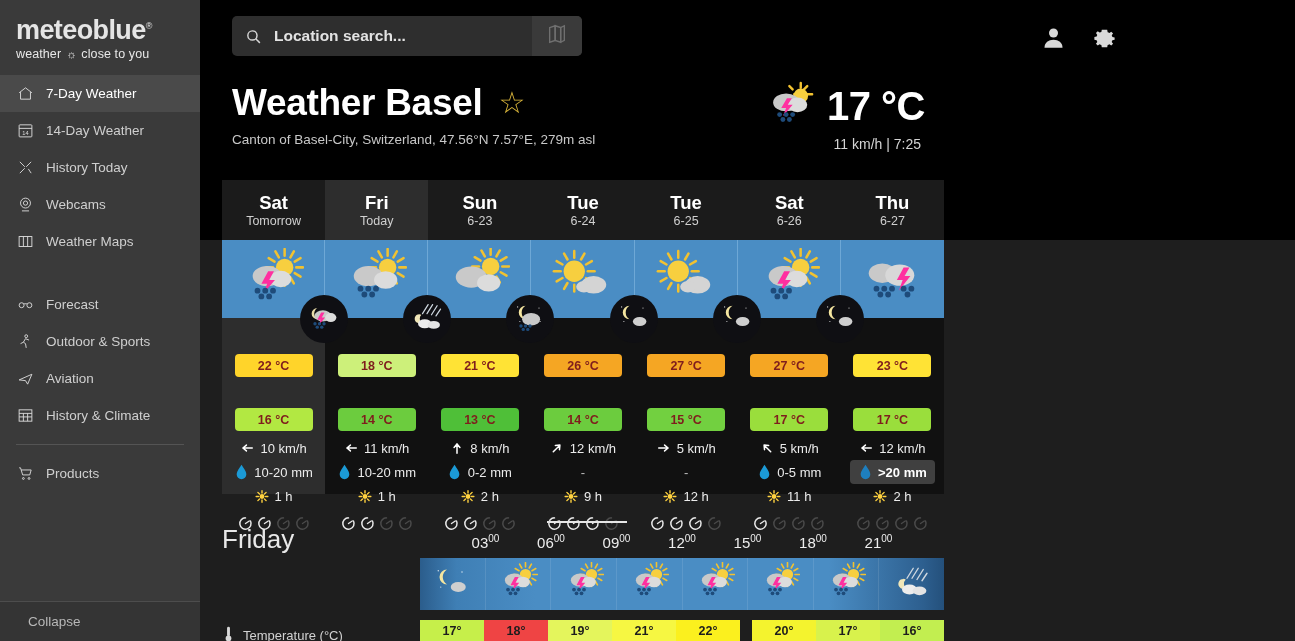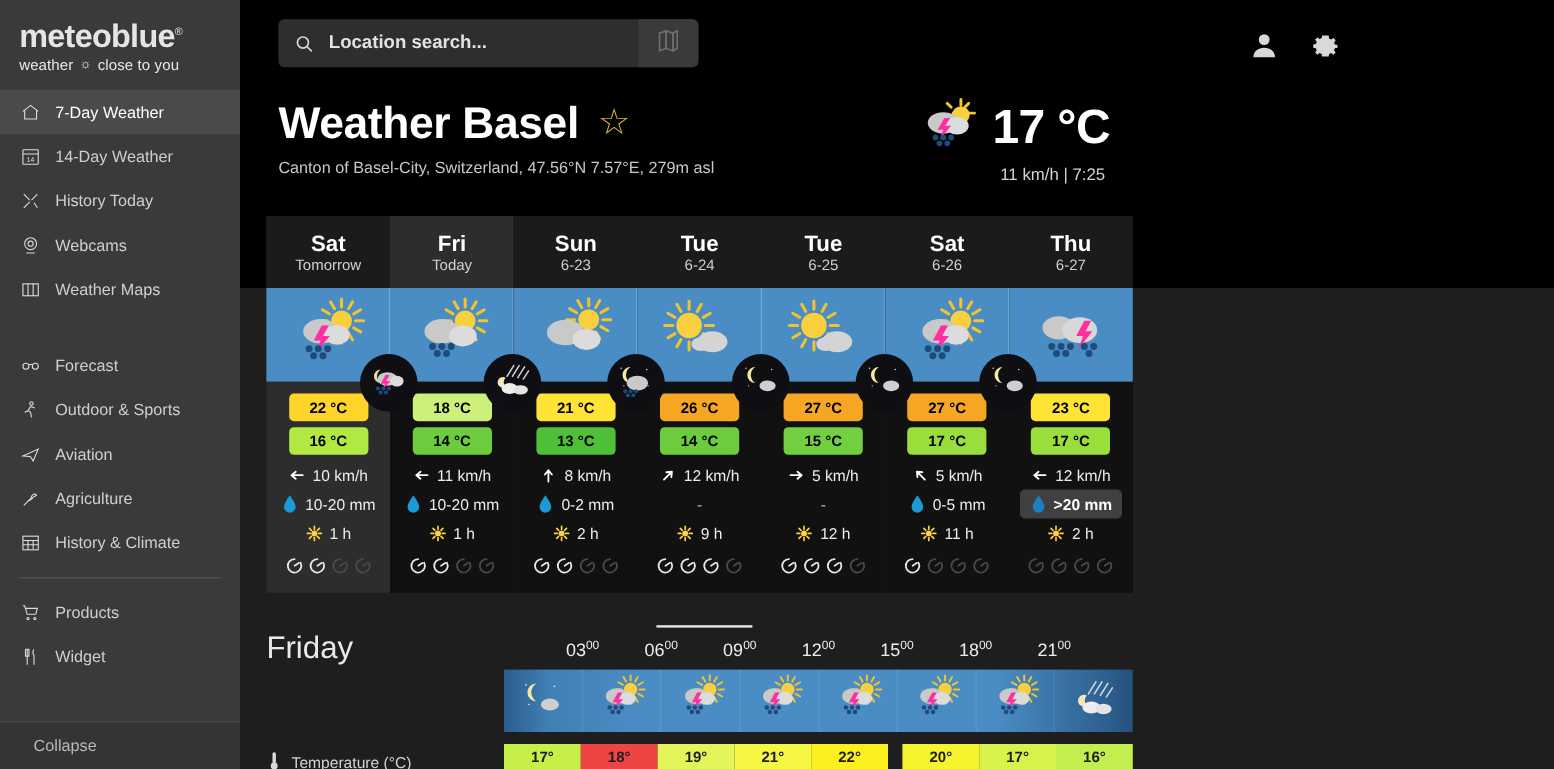--- a/index.html
+++ b/index.html
@@ -121,23 +121,23 @@
   .sky .wicon { font-size:0; }
 
   .night-bubble {
     position:absolute; right:-24px; top:55px; width:48px; height:48px;
     border-radius:50%; background:#0f0f13; z-index:5;
     display:flex; align-items:center; justify-content:center;
   }
 
   .col-body { padding-top:10px; display:flex; flex-direction:column; align-items:center; }
   .badge {
-    width:66px; height:23px; border-radius:4px; display:flex;
+    width:78px; height:23px; border-radius:4px; display:flex;
     align-items:center; justify-content:center;
-    font-size:12.5px; font-weight:600; color:#000000; margin-bottom:5px;
+    font-size:12.5px; font-weight:600; color:#7f1d1d; margin-bottom:5px;margin-top:26px;
   }
   .metric {
     display:flex; align-items:center; gap:6px; color:#ececec;
     font-size:13px; height:24px;
   }
   .metric .mi { width:14px; display:flex; justify-content:center; }
   .metric.rain-hi {
     background:#404040; border-radius:4px; padding:11px 8px; color:#fff; font-weight:600;
   }
   .metric .dash { color:#bdbdbd; }
@@ -272,60 +272,40 @@
         <span class="ico">
             <svg viewBox="0 0 24 24">
               <path d="M3 14l18-8-6 14-3-5-9-1z"></path>
             </svg>
           </span>
         <span>Aviation</span>
       </div>
       <div class="nav-item">
         <span class="ico">
             <svg viewBox="0 0 24 24">
-              <path d="M4 20l8-8"></path>
-              <path d="M12 12c2-2 5-2 7-4-2-2-5-2-7 4z"></path>
-              <path d="M9 15c1.5-1.5 4-1.5 5.5-3.5"></path>
-            </svg>
-          </span>
-        <span>Agriculture</span>
-      </div>
-      <div class="nav-item">
-        <span class="ico">
-            <svg viewBox="0 0 24 24">
               <rect x="3" y="4" width="18" height="16"></rect>
               <path d="M3 9h18M3 14h18M9 9v11M15 9v11"></path>
             </svg>
           </span>
         <span>History &amp; Climate</span>
       </div>
     </div>
 
     <div class="nav-divider"></div>
 
     <div class="nav-list">
       <div class="nav-item">
         <span class="ico">
             <svg viewBox="0 0 24 24">
               <path d="M3 4h2l3 10h10l2-7H6"></path>
               <circle cx="9" cy="19" r="1.3"></circle>
               <circle cx="17" cy="19" r="1.3"></circle>
             </svg>
           </span>
         <span>Products</span>
-      </div>
-      <div class="nav-item">
-        <span class="ico">
-            <svg viewBox="0 0 24 24">
-              <path d="M8 3v8M8 11v10"></path>
-              <rect x="6" y="3" width="4" height="8"></rect>
-              <path d="M16 3c-1.5 2-1.5 5 0 7v11"></path>
-            </svg>
-          </span>
-        <span>Widget</span>
       </div>
     </div>
 
     <div class="collapse-item">
       <span class="ico"><svg viewBox="0 0 24 24">
             <path d="M15 5l-7 7 7 7"></path>
           </svg></span>
       <span>Collapse</span>
     </div>
   </div>

